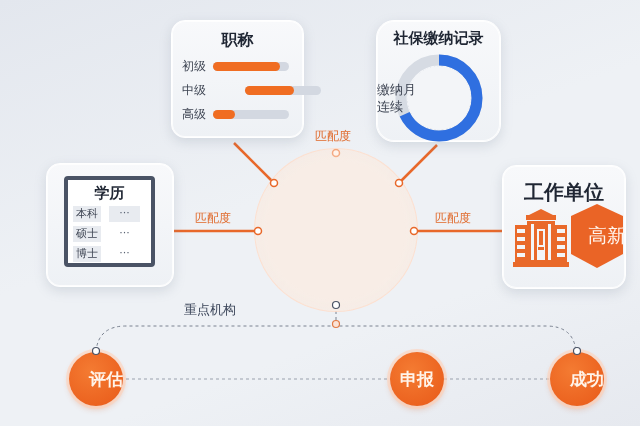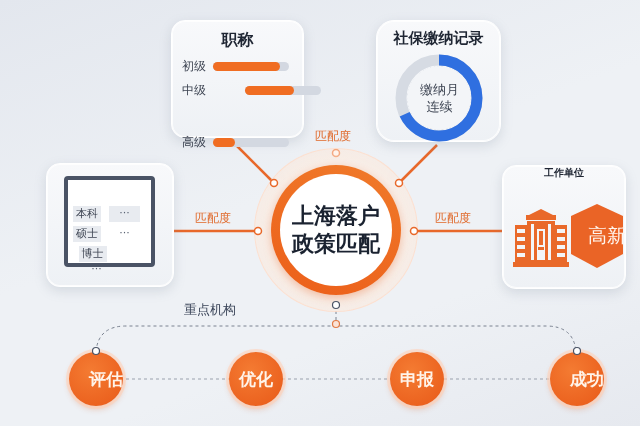--- a/index.html
+++ b/index.html
@@ -27,37 +27,37 @@
   #card-title { left: 155px; top: 20px; width: 133px; height: 118px; }
   #card-title .card-title { font-size: 16px; margin-top: 9px; }
   .bar-row { position: absolute; left: 10px; display: flex; align-items: center; }
   .bar-label { font-size: 12px; color: #3d4452; width: 30px; }
   .bar-track { position: relative; width: 76px; height: 9px; border-radius: 5px; background: #d3d8e1; margin-left: 1px; }
   .bar-fill { position: absolute; left: 0; top: 0; height: 9px; border-radius: 5px; background: #f06d22; }
 
   
   #card-ss { left: 360px; top: 20px; width: 125px; height: 122px; border-radius: 18px; }
   #card-ss .card-title { font-size: 15px; margin-top: 8px; }
-  .donut-text { position: absolute; left: 0; width: 125px; text-align: center; color: #3d4452; font-size: 13px; line-height: 17px; }
+  .donut-text { position: absolute; left: 0; width: 125px; color: #3d4452; font-size: 13px; line-height: 17px; }
 
   
   #card-edu { left: 30px; top: 163px; width: 128px; height: 124px; }
   .edu-inner {
     position: absolute; left: 17px; top: 12px; width: 91px; height: 91px;
     background: #ffffff; border: 4px solid #4a5365; border-radius: 4px;
   }
   .edu-title { font-size: 15px; font-weight: bold; color: #1f2633; text-align: center; margin-top: 4px; }
   .edu-row { position: absolute; left: 5px; display: flex; align-items: center; }
   .edu-tag { font-size: 11px; color: #3d4452; background: #e8ebf0; padding: 0 3px; height: 16px; line-height: 16px; }
   .edu-val { font-size: 11px; color: #5a6272; margin-left: 8px; width: 31px; height: 16px; line-height: 14px; text-align: center; }
   .edu-val.hl { background: #e8ebf0; }
 
   
   #card-work { left: 486px; top: 165px; width: 124px; height: 124px; }
-  #card-work .card-title { font-size: 10px; }
+  #card-work .card-title { font-size: 20px; margin-top: 13px; }
 
   
   .center-halo {
     position: absolute; left: 238px; top: 148px; width: 164px; height: 164px; border-radius: 50%;
     background: radial-gradient(circle, rgba(255,235,220,0.6) 60%, rgba(255,225,205,0.35) 80%, rgba(255,240,230,0) 100%);
     border: 1px solid rgba(255,220,200,0.7);
   }
   .center-ring {
     position: absolute; left: 255px; top: 165px; width: 130px; height: 130px; border-radius: 50%;
     background: linear-gradient(200deg, #f07a2a, #ec5f1a);
@@ -110,21 +110,21 @@
       <div class="bar-track">
         <div class="bar-fill" style="width:88%;"></div>
       </div>
     </div>
     <div class="bar-row" style="top:61px;gap:32px;">
       <span class="bar-label">中级</span>
       <div class="bar-track">
         <div class="bar-fill" style="width:65%;"></div>
       </div>
     </div>
-    <div class="bar-row" style="top:85px;margin-top:28px;">
+    <div class="bar-row" style="top:85px;">
       <span class="bar-label">高级</span>
       <div class="bar-track">
         <div class="bar-fill" style="width:29%;"></div>
       </div>
     </div>
   </div>
 
   <div class="card" id="card-ss">
     <div class="card-title">社保缴纳记录</div>
     <svg style="position:absolute;left:17px;top:32px;" width="90" height="90" viewBox="0 0 90 90">
@@ -132,29 +132,30 @@
       <circle cx="45" cy="45" r="31" fill="none" stroke="#4a5570" stroke-width="0.8" stroke-dasharray="2,2"></circle>
       <circle cx="45" cy="45" r="38" fill="none" stroke="#2f6fe0" stroke-width="11" stroke-dasharray="162 238.8" transform="rotate(-90 45 45)"></circle>
       <circle cx="45" cy="45" r="32" fill="#f3f5f8"></circle>
     </svg>
     <div class="donut-text" style="top:60px;">缴纳月</div>
     <div class="donut-text" style="top:77px;">连续</div>
   </div>
 
   <div class="card" id="card-edu">
     <div class="edu-inner">
+      <div class="edu-title">学历</div>
       <div class="edu-row" style="top:26px;">
         <span class="edu-tag">本科</span>
         <span class="edu-val hl">···</span>
       </div>
       <div class="edu-row" style="top:46px;">
         <span class="edu-tag">硕士</span>
         <span class="edu-val">···</span>
       </div>
-      <div class="edu-row" style="top:66px;flex-direction:column;">
+      <div class="edu-row" style="top:66px;">
         <span class="edu-tag">博士</span>
         <span class="edu-val">···</span>
       </div>
     </div>
   </div>
 
   <div class="card" id="card-work">
     <div class="card-title">工作单位</div>
     <svg style="position:absolute;left:10px;top:43px;" width="56" height="58" viewBox="0 0 56 58">
       <g fill="#e9692a">
@@ -185,38 +186,31 @@
       <polygon points="26,0 52,12 52,50 26,64 0,50 0,12" fill="#ea6426"></polygon>
     </svg>
     <div style="position:absolute;left:68px;top:57px;width:72px;text-align:center;color:#fff4ec;font-size:19px;font-weight:normal;">高新</div>
   </div>
 
   <div class="match-label" style="left:299px;top:128px;">匹配度</div>
   <div class="match-label" style="left:179px;top:210px;">匹配度</div>
   <div class="match-label" style="left:419px;top:210px;">匹配度</div>
 
   <div class="center-halo"></div>
-  <div class="center-ring">
-    <div class="center-inner">
-      <div class="center-line">上海落户</div>
-      <div class="center-line">政策匹配</div>
-    </div>
-  </div>
 
   <svg class="lines" viewBox="0 0 640 426">
     <circle cx="258" cy="183" r="3.5" fill="#fff" stroke="#e8682a" stroke-width="1.5"></circle>
     <circle cx="383" cy="183" r="3.5" fill="#fff" stroke="#e8682a" stroke-width="1.5"></circle>
     <circle cx="242" cy="231" r="3.5" fill="#fff" stroke="#e8682a" stroke-width="1.5"></circle>
     <circle cx="398" cy="231" r="3.5" fill="#fff" stroke="#e8682a" stroke-width="1.5"></circle>
     <circle cx="320" cy="305" r="3.5" fill="#fff" stroke="#4a5365" stroke-width="1.2"></circle>
     <circle cx="320" cy="324" r="3.5" fill="#fbe3d6" stroke="#e07a45" stroke-width="1.2"></circle>
   </svg>
 
   <div class="key-label">重点机构</div>
   <div class="step" style="left:53px;top:352px;padding-left:20px;">评估</div>
-  <div class="step" style="left:213px;top:352px;">优化</div>
   <div class="step" style="left:374px;top:352px;">申报</div>
   <div class="step" style="left:534px;top:352px;padding-left:20px;">成功</div>
   <svg class="lines" viewBox="0 0 640 426">
     <circle cx="80" cy="351" r="3.5" fill="#fff" stroke="#4a5365" stroke-width="1.2"></circle>
     <circle cx="561" cy="351" r="3.5" fill="#fff" stroke="#4a5365" stroke-width="1.2"></circle>
   </svg>
 </div>
 
 </body></html>

